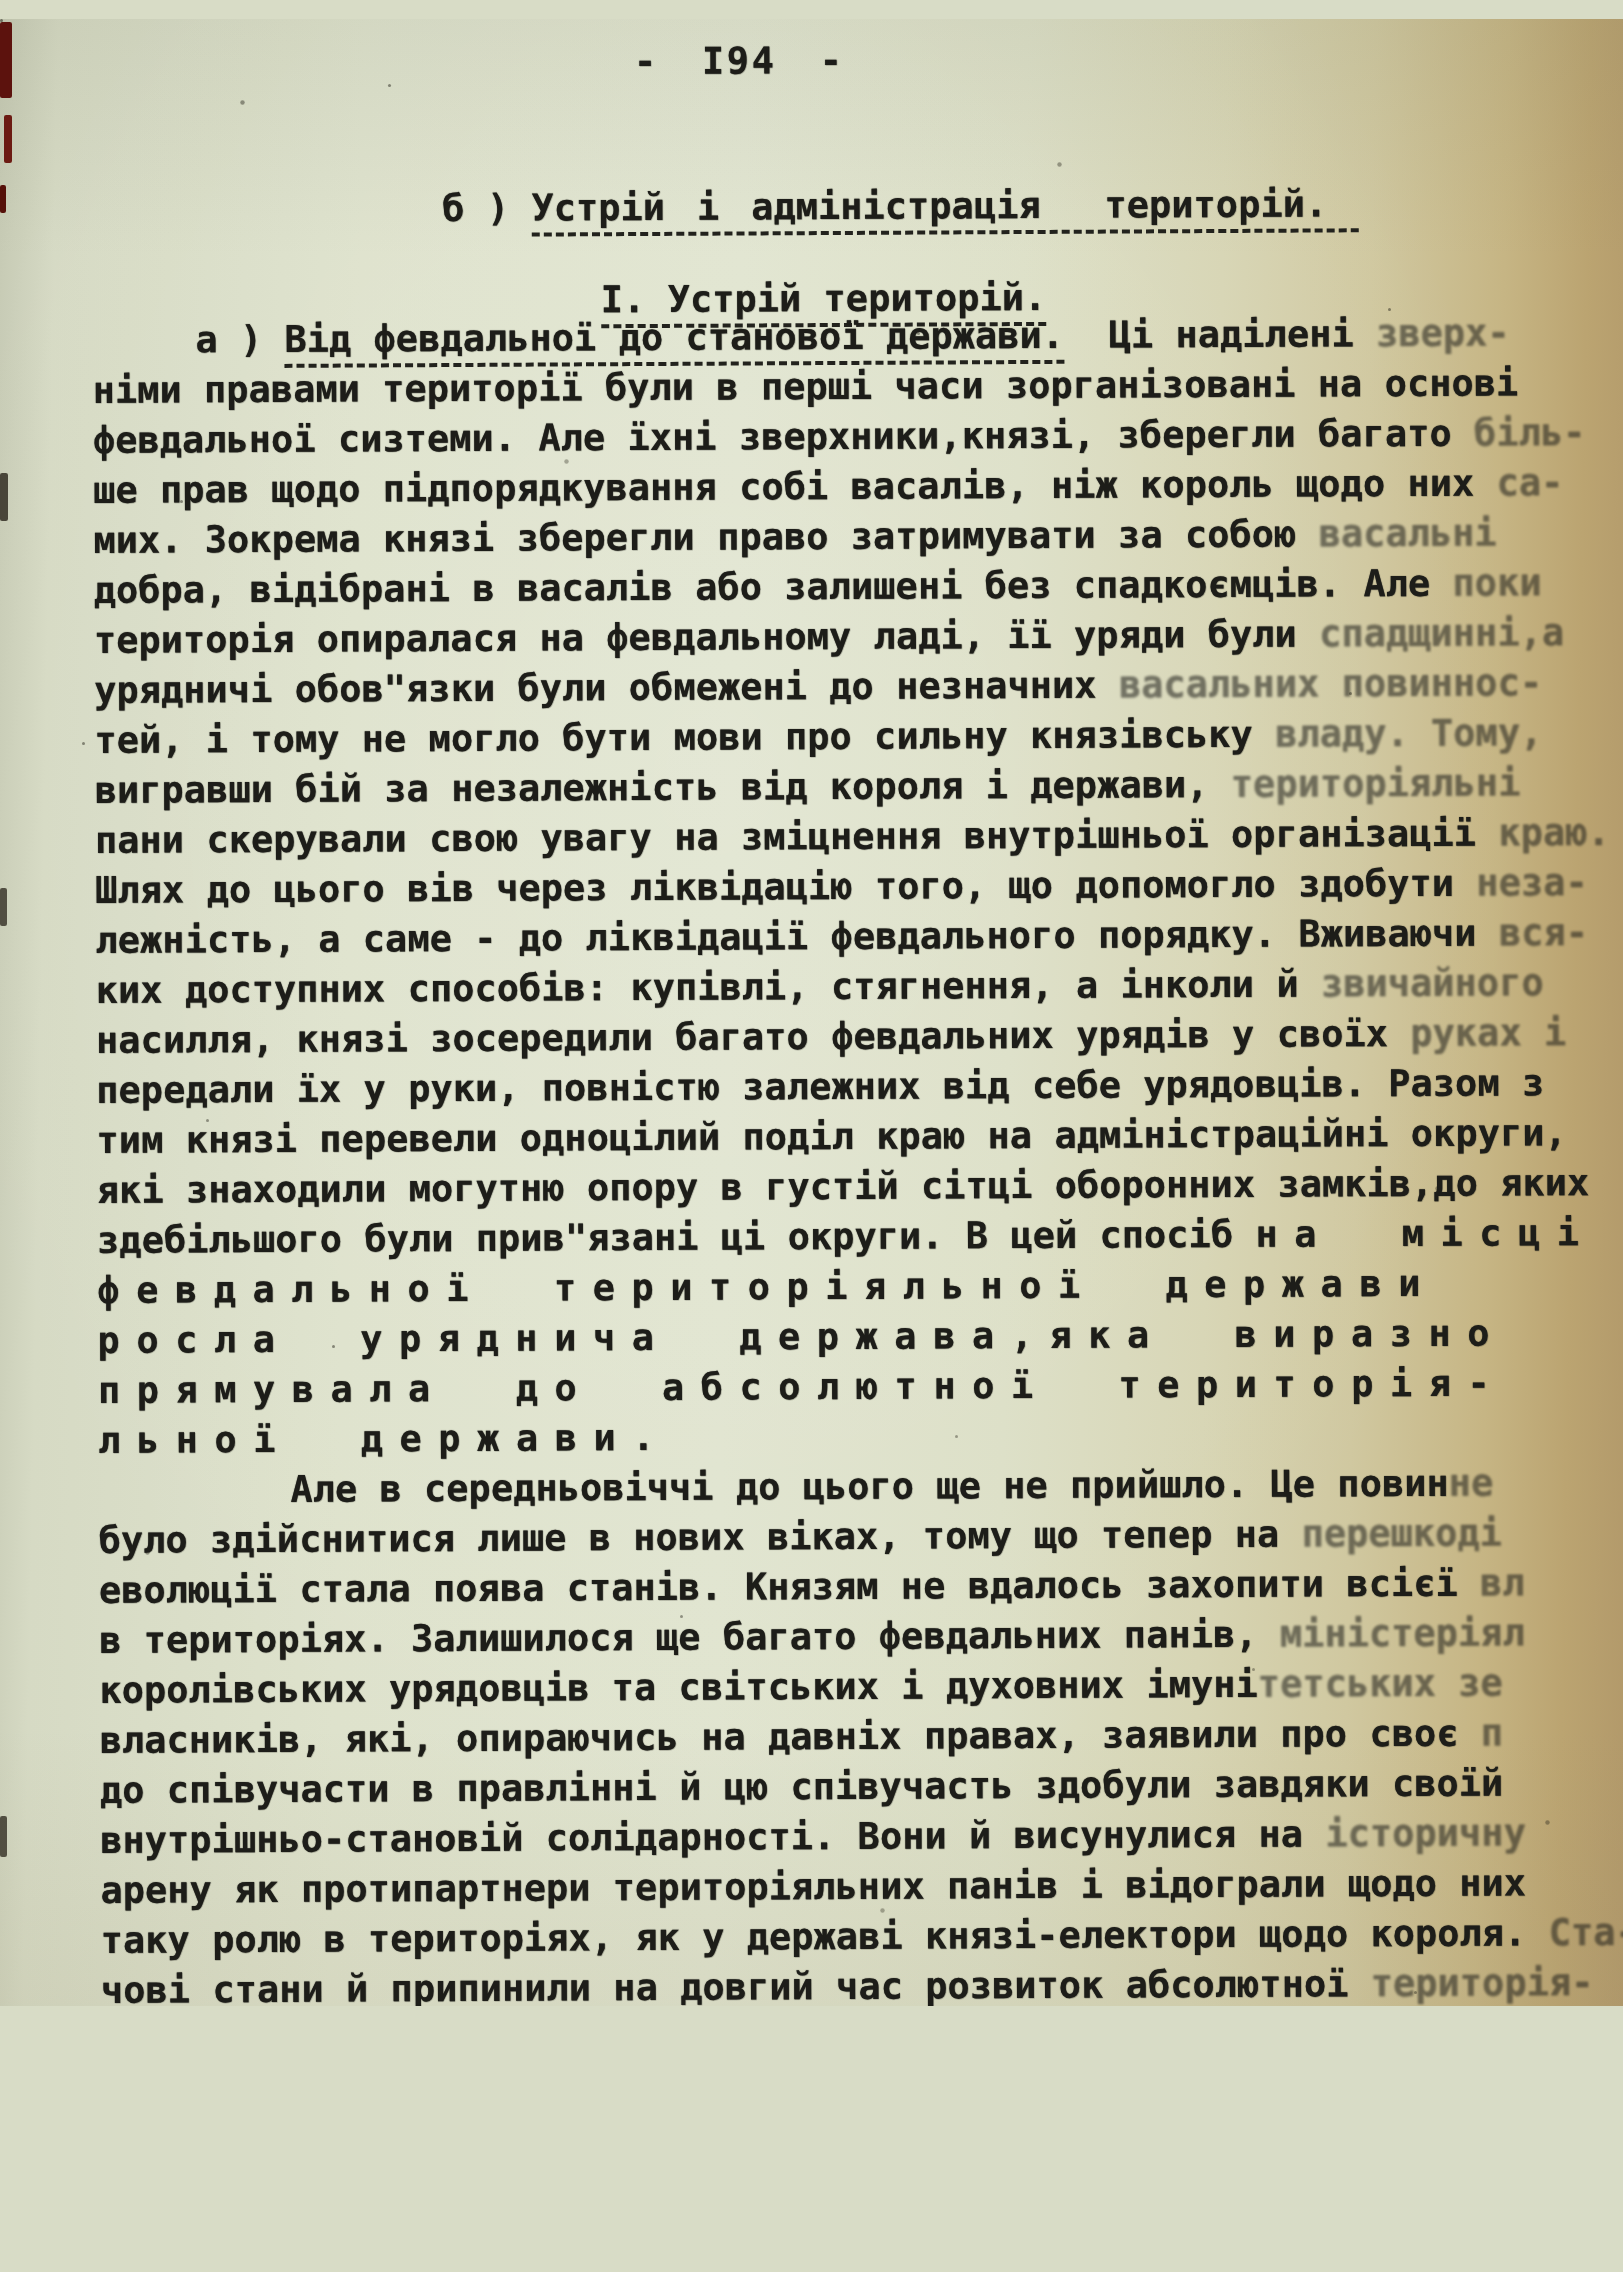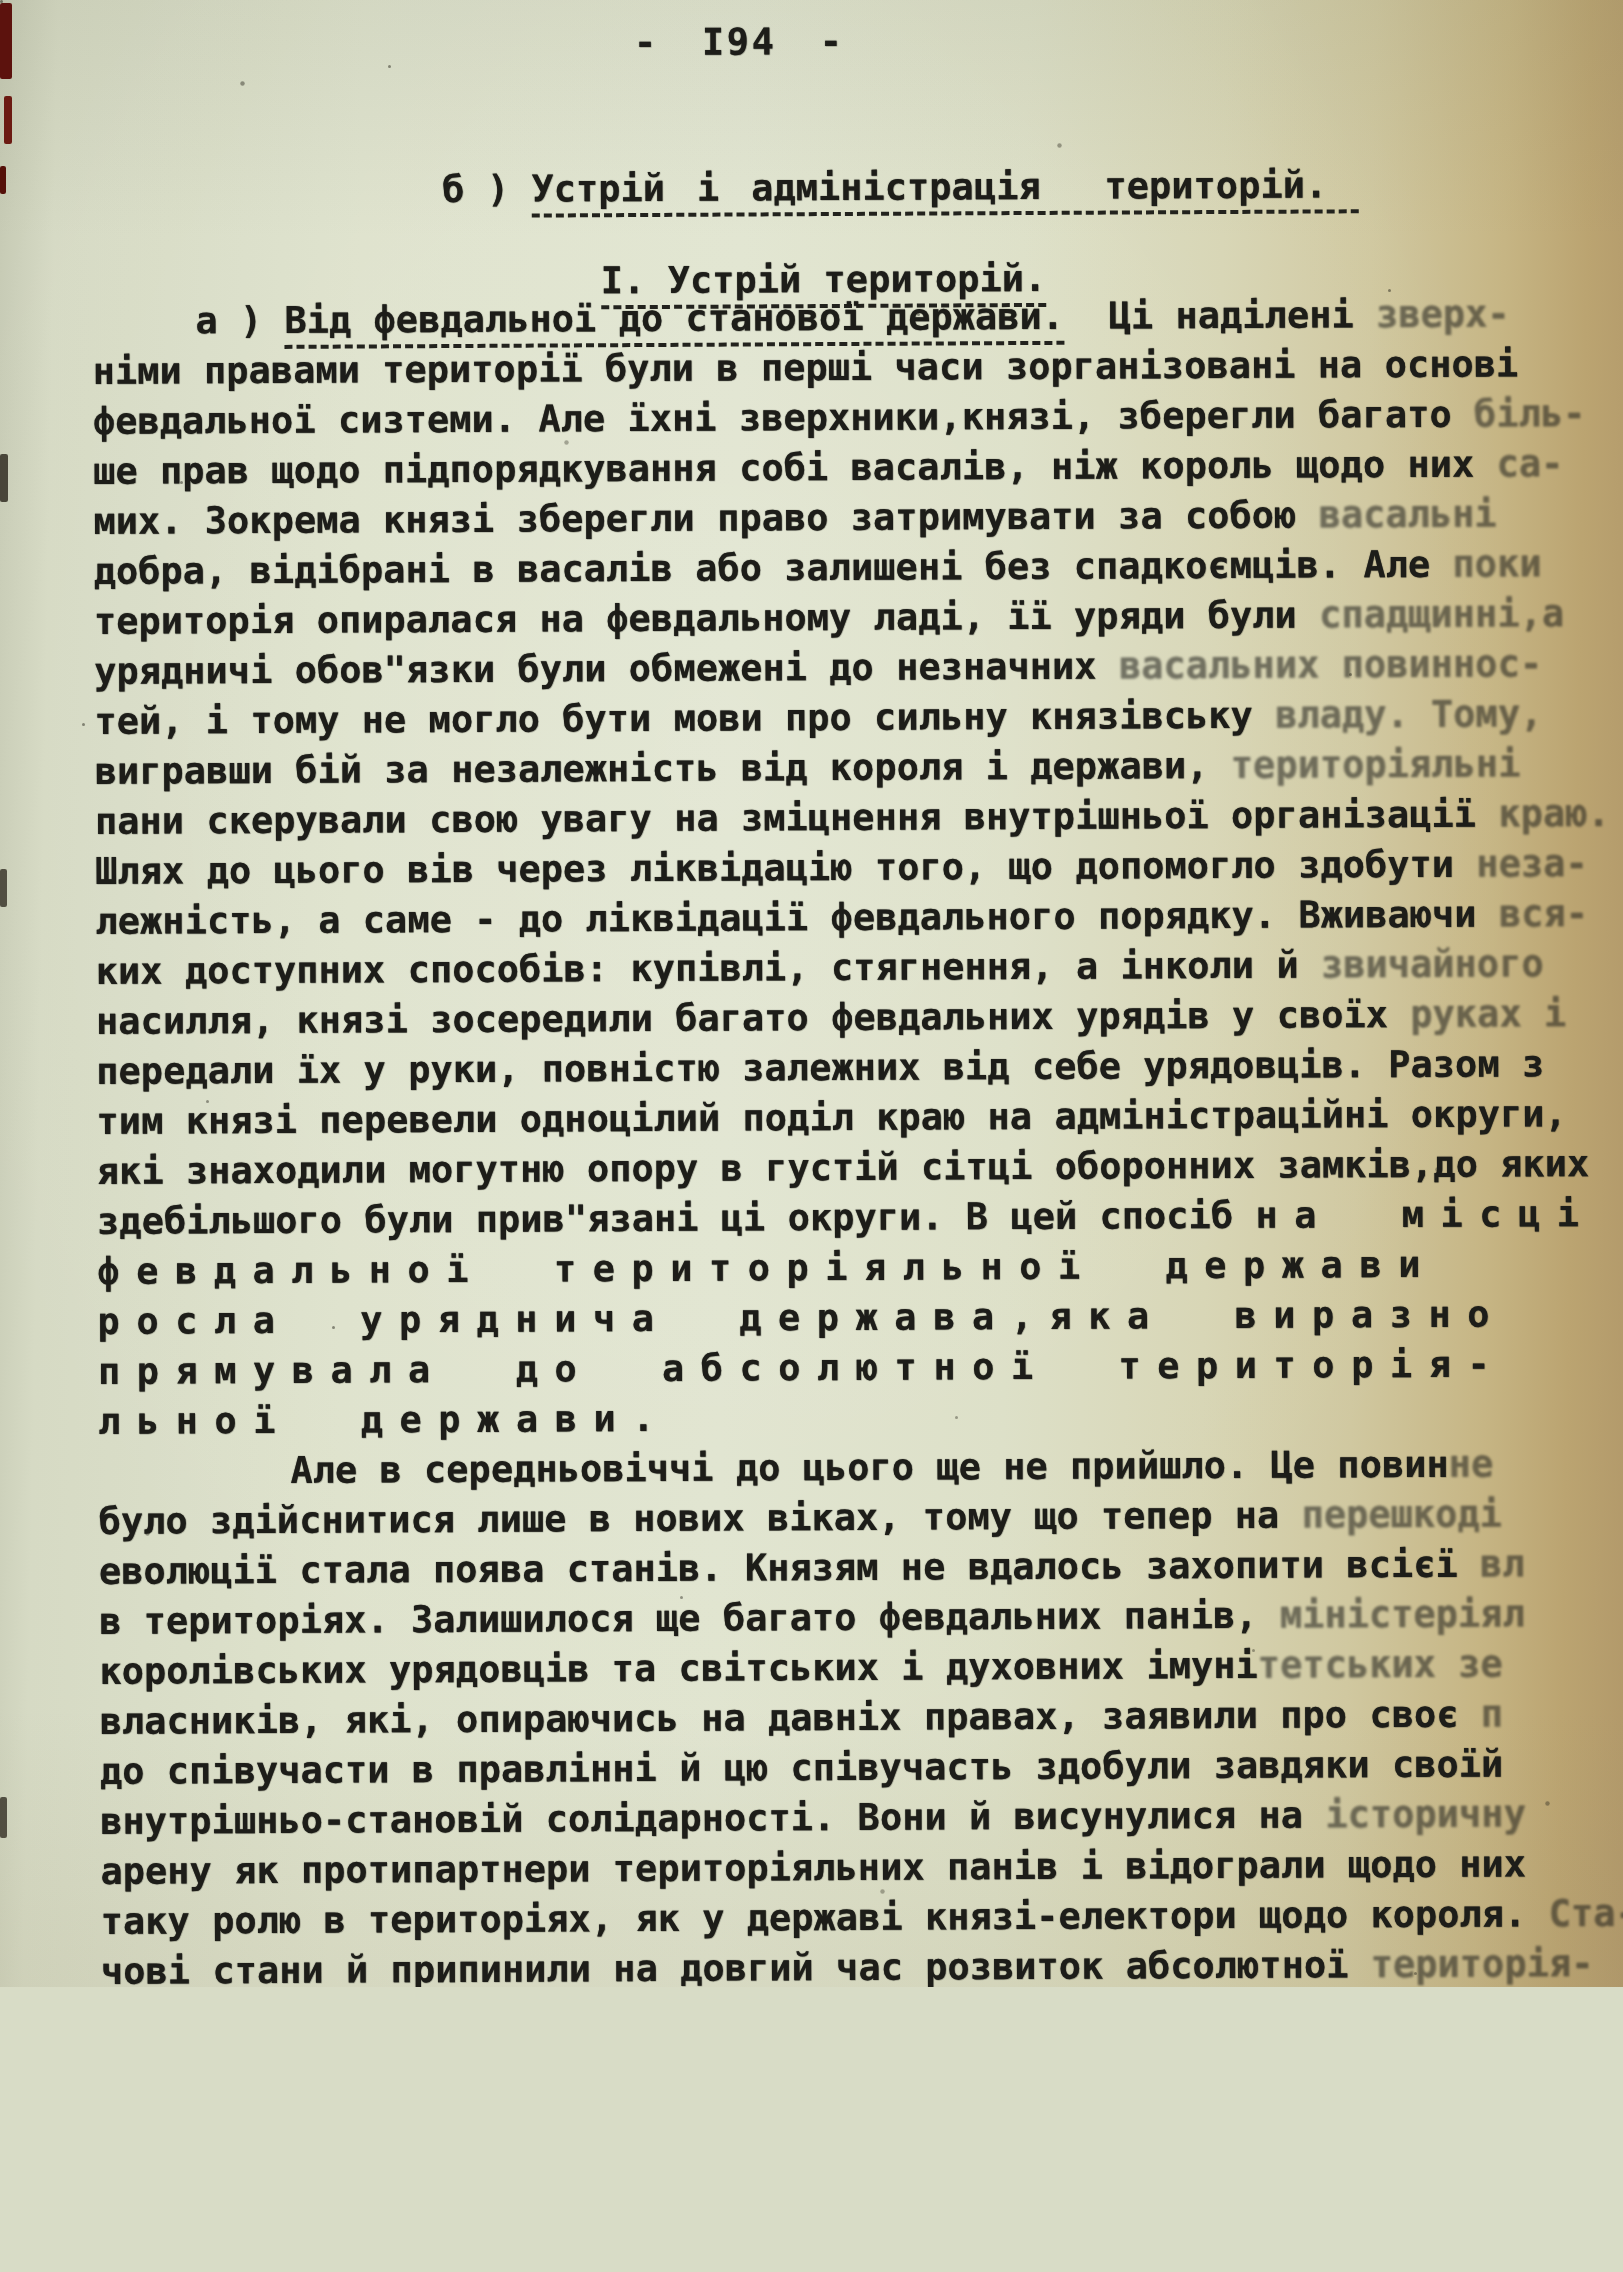--- a/index.html
+++ b/index.html
@@ -9,20 +9,21 @@
     background:#d8dcc6;
   }
   .sheet{
     position:relative;width:1623px;height:1987px;overflow:hidden;
     background:
       radial-gradient(ellipse 1168px 1581px at 44% 38%, rgba(255,255,255,0.12), rgba(255,255,255,0) 72%),
       linear-gradient(180deg, rgba(110,115,90,0.10) 0%, rgba(110,115,90,0) 12%, rgba(110,115,90,0) 86%, rgba(150,140,105,0.12) 100%),
       linear-gradient(91deg,
         #c6cab4 0%, #d6dac4 3.5%, #dee2cc 22%, #e0e4cf 45%, #dcdfc6 62%,
         #d7d5b4 74%, #d0c8a0 83%, #c6b584 91%, #bba471 96%, #b2996a 100%);
+    margin-top: 19px;
   }
   .ink{ color:#1d1d19; font-weight:700; text-shadow:0 0 1.1px rgba(28,28,22,.75), 0.7px 0.7px 0 rgba(40,40,32,.18); }
   .text-layer{
     position:absolute; left:0; top:0; width:1623px; height:2273px;
     transform:rotate(-0.3deg); transform-origin:40% 45%;
     font-size:37px; line-height:50px; white-space:pre;
   }
   .pagenum{ position:absolute; left:639px; top:18px; letter-spacing:2.7px; word-spacing:18px; }
   .h-section{ position:absolute; left:313px; top:114px; }
   .h-sub{ position:absolute; left:471px; top:206px; }

